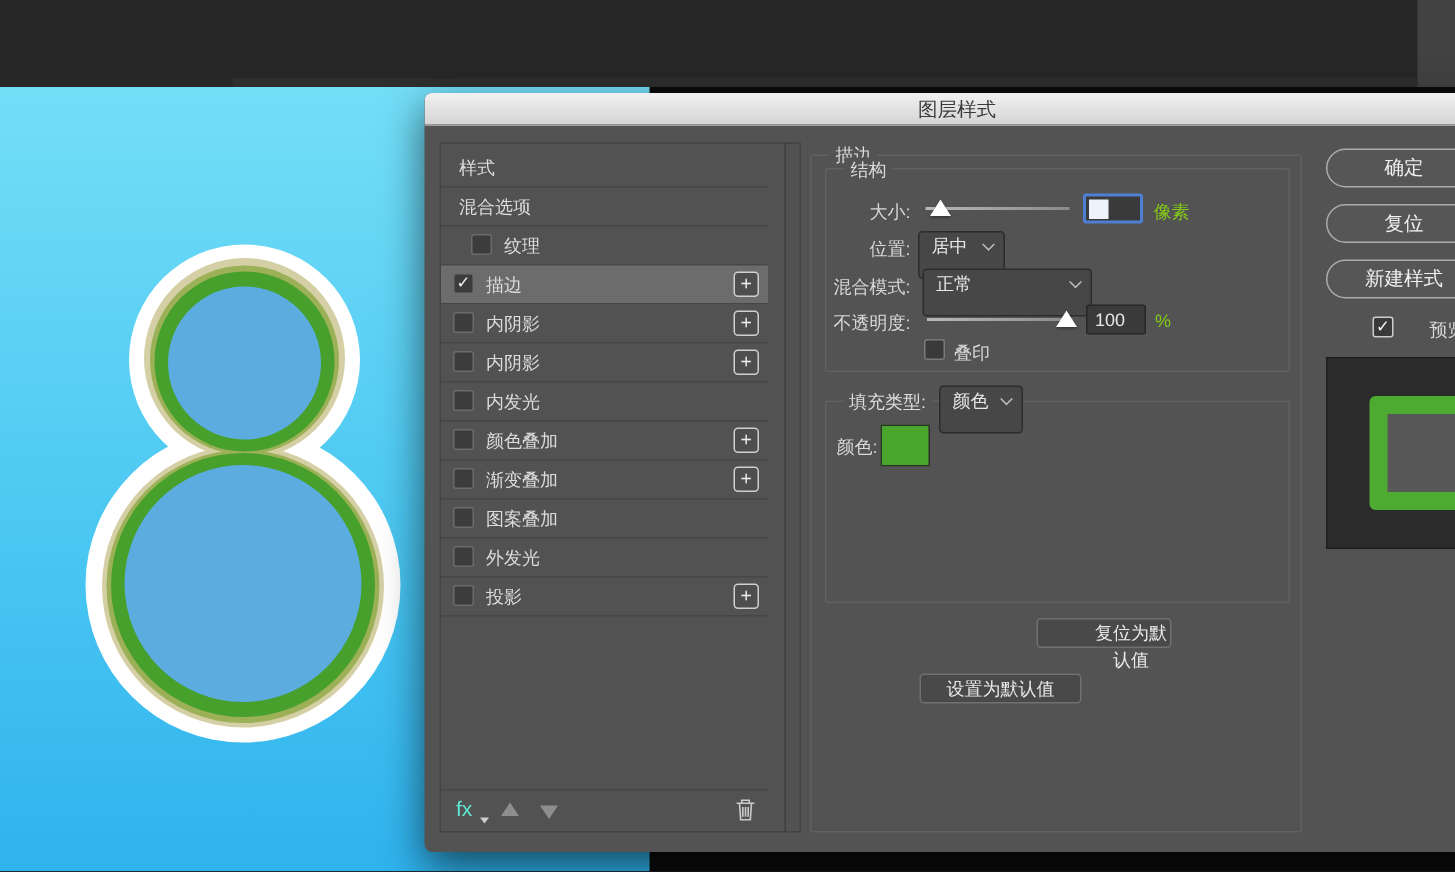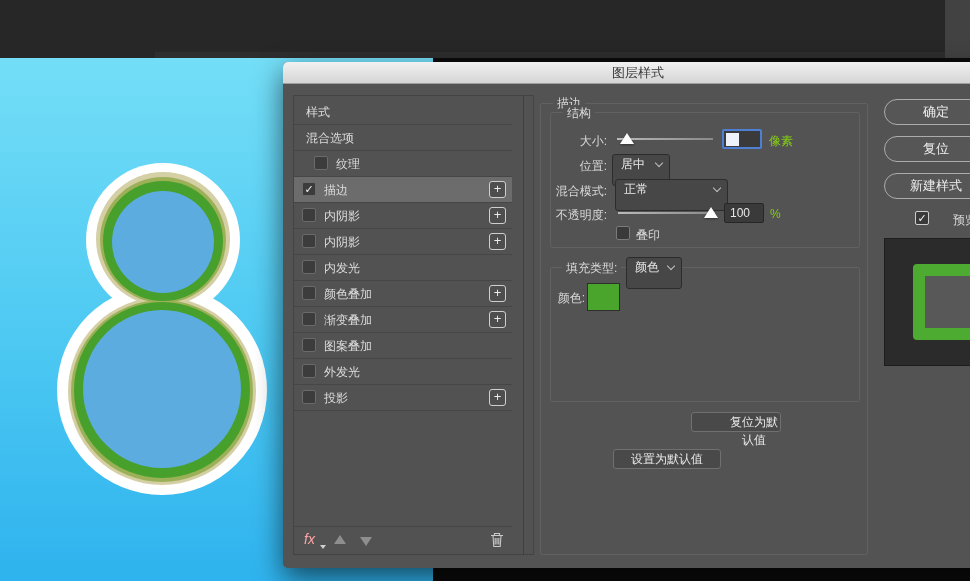--- a/index.html
+++ b/index.html
@@ -26,21 +26,21 @@
   .ls-rows{position:absolute;left:0;top:3px;width:218px;}
   .ls-row{position:relative;height:26px;border-bottom:1px solid #464646;}
   .ls-row.sel{background:#6c6c6c;}
   .ck{position:absolute;left:8px;top:5px;width:14px;height:14px;background:#3c3c3c;border:1px solid #6b6b6b;border-radius:2px;color:#f2f2f2;font-size:11px;line-height:12px;text-align:center;}
   .indent .ck{left:20px;}
   .ls-label{position:absolute;left:30px;top:5px;font-size:12px;color:#dcdcdc;white-space:nowrap;}
   .indent .ls-label{left:42px;}
   .nock .ls-label{left:12px;}
   .plus-btn{position:absolute;right:6px;top:4px;width:17px;height:17px;border:1px solid #cfcfcf;border-radius:3px;background:#4e4e4e;color:#ededed;font-size:13px;line-height:14px;text-align:center;}
   .fx-bar{position:absolute;left:0;bottom:0;width:218px;height:28px;border-top:1px solid #464646;}
-  .fx-icon{position:absolute;left:10px;top:4px;font-size:14px;font-style:italic;color:#fca5a5;}
+  .fx-icon{position:absolute;left:10px;top:4px;font-size:14px;color:#5eead4;}
   .fx-caret{position:absolute;left:26px;top:18px;width:0;height:0;border-left:3px solid transparent;border-right:3px solid transparent;border-top:4px solid #cfcfcf;}
   .arr{position:absolute;top:8px;width:0;height:0;border-left:6px solid transparent;border-right:6px solid transparent;}
   .arr.up{left:40px;border-bottom:9px solid #8e8e8e;}
   .arr.down{left:66px;border-top:9px solid #8e8e8e;top:10px;}
   .trash{position:absolute;right:8px;top:5px;}
   .v-divider{position:absolute;left:240px;top:33px;width:1px;height:460px;background:#3f3f3f;}
 
   
   .grp{position:absolute;border:1px solid #616161;border-radius:2px;}
   .legend{position:absolute;background:#535353;padding:0 4px;font-size:12px;color:#dcdcdc;white-space:nowrap;}

